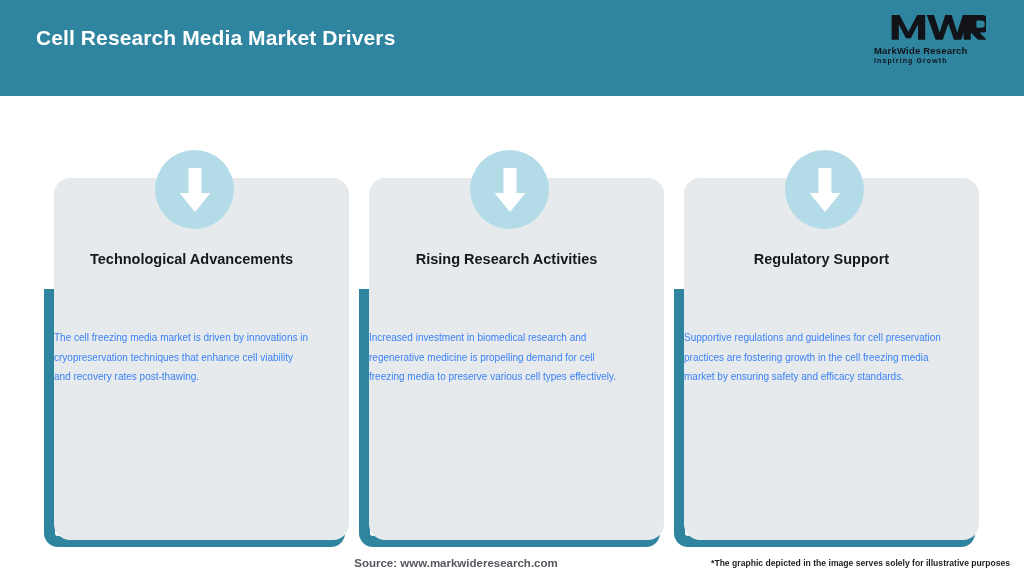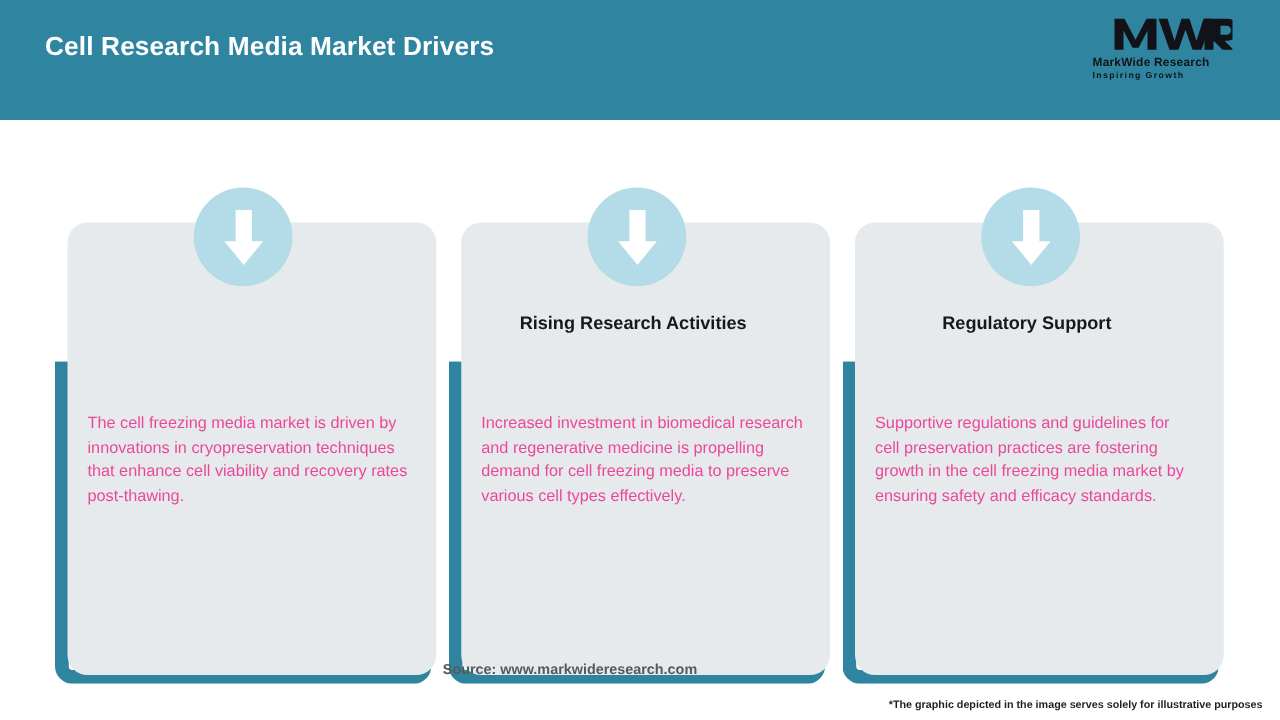--- a/index.html
+++ b/index.html
@@ -136,35 +136,35 @@
     top: 154px;
     width: 267px;
     text-align: center;
     font-size: 14.5px;
     font-weight: bold;
     color: #16181c;
     line-height: 19px;
   }
   .card-desc {
     position: absolute;
-    left: 26px;
+    left: 10px;
     top: 232px;
     width: 258px;
-    font-size: 13px;
+    font-size: 10px;
     font-weight: normal;
-    color: #ec4899;
+    color: #3b82f6;
     line-height: 19.5px;
     text-align: left;
   }
 
   
   #source-note {
     position: absolute;
     left: 0;
-    top: 530px;
+    top: 557px;
     width: 912px;
     text-align: center;
     font-size: 11.5px;
     font-weight: bold;
     color: #55595e;
   }
   #disclaimer-note {
     position: absolute;
     right: 14px;
     top: 558px;
@@ -195,20 +195,21 @@
 <div id="cards-row">
 
   <div class="driver-group g0">
     <div class="card-frame"></div>
     <div class="card-body"></div>
     <div class="icon-circle">
       <svg width="40" height="48" viewBox="0 0 40 48" xmlns="http://www.w3.org/2000/svg">
         <path d="M13.5 2 h13 v25 h9 L20 46 L4.5 27 h9 z" fill="#ffffff"></path>
       </svg>
     </div>
+    <div class="card-heading">Technological Advancements</div>
     <div class="card-desc">The cell freezing media market is driven by innovations in cryopreservation techniques that enhance cell viability and recovery rates post-thawing.</div>
   </div>
 
   <div class="driver-group g1">
     <div class="card-frame"></div>
     <div class="card-body"></div>
     <div class="icon-circle">
       <svg width="40" height="48" viewBox="0 0 40 48" xmlns="http://www.w3.org/2000/svg">
         <path d="M13.5 2 h13 v25 h9 L20 46 L4.5 27 h9 z" fill="#ffffff"></path>
       </svg>

